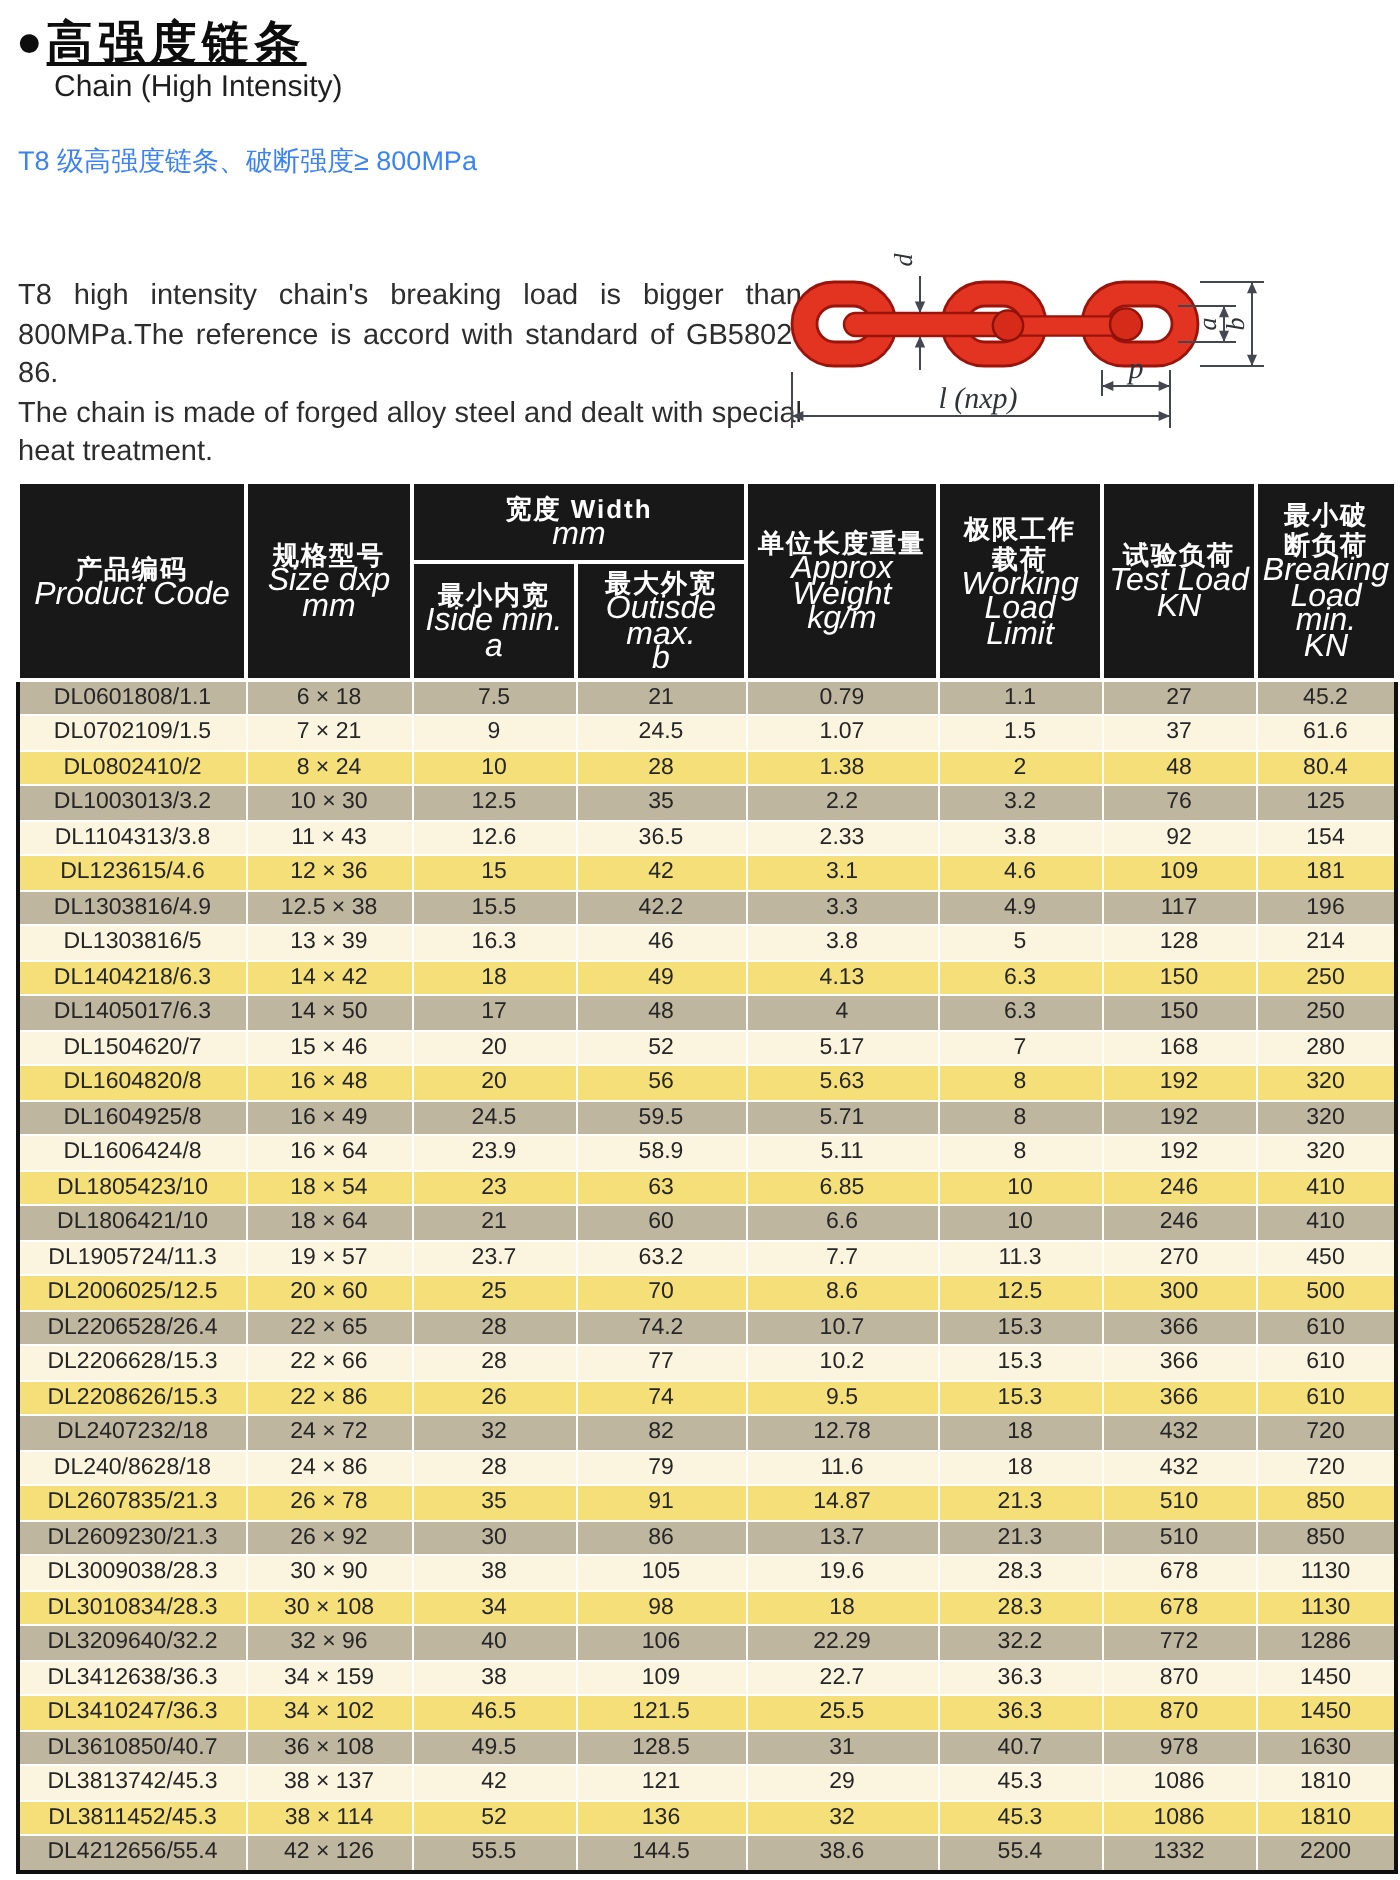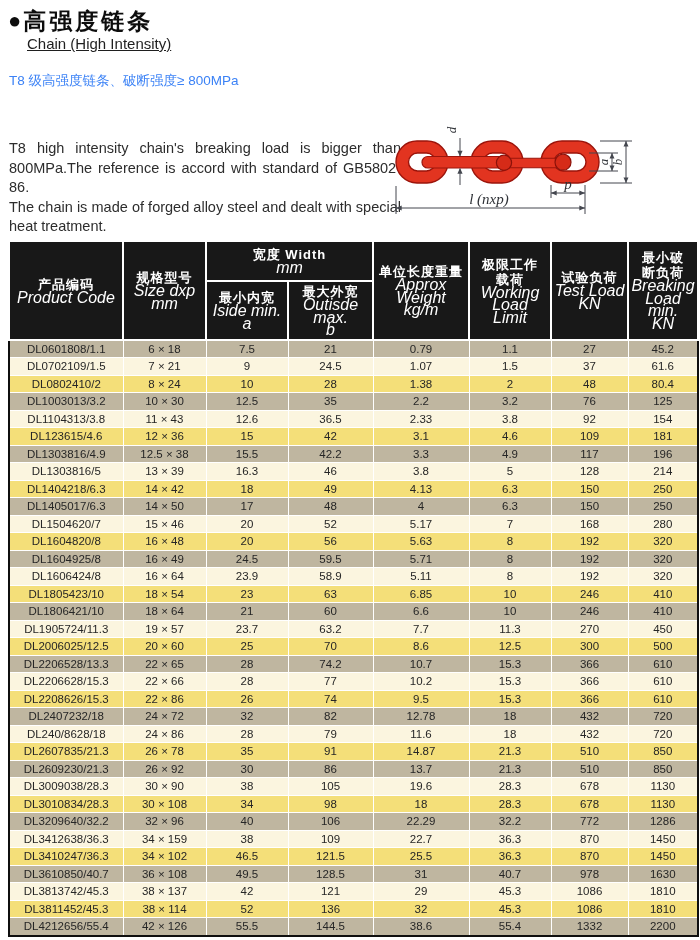--- a/index.html
+++ b/index.html
@@ -3,22 +3,22 @@
 <meta charset="utf-8">
 <style>
   html,body{margin:0;padding:0;}
   body{
     width:700px;height:940px;position:relative;background:#ffffff;
     font-family:"Liberation Sans",sans-serif;color:#1c1c1c;overflow:hidden;
   }
   
   .title-row{position:absolute;left:8px;top:6px;display:flex;align-items:center;}
   .title-bullet{font-size:22px;line-height:30px;color:#0d0d0d;margin-right:2px;}
-  .title-zh{font-size:23px;font-weight:bold;letter-spacing:3px;color:#0d0d0d;line-height:30px;}
-  .subtitle{position:absolute;left:27px;top:35px;font-size:15px;color:#1f1f1f;text-decoration:underline;}
+  .title-zh{font-size:23px;font-weight:bold;letter-spacing:3px;color:#0d0d0d;line-height:30px;text-decoration:underline;}
+  .subtitle{position:absolute;left:27px;top:35px;font-size:15px;color:#1f1f1f;}
   
   .zh-intro{position:absolute;left:9px;top:70px;font-size:13.5px;line-height:22px;color:#3b82f6;}
   .en-intro{position:absolute;left:9px;top:139px;width:392px;font-size:14.5px;line-height:19.5px;
             text-align:justify;color:#2d2d2d;}
   .en-intro p{margin:0;}
   
   .diagram{position:absolute;left:386px;top:116px;width:312px;height:106px;}
   .dim-label{font-family:"Liberation Serif",serif;font-style:italic;fill:#2f3237;}
   
   .spec-table-wrap{position:absolute;left:8px;top:240px;}
@@ -353,21 +353,21 @@
           <td>DL2006025/12.5</td>
           <td>20 × 60</td>
           <td>25</td>
           <td>70</td>
           <td>8.6</td>
           <td>12.5</td>
           <td>300</td>
           <td>500</td>
         </tr>
         <tr class="tone-0">
-          <td>DL2206528/13.3</td>
+          <td>DL2206528/26.4</td>
           <td>22 × 65</td>
           <td>28</td>
           <td>74.2</td>
           <td>10.7</td>
           <td>15.3</td>
           <td>366</td>
           <td>610</td>
         </tr>
         <tr class="tone-1">
           <td>DL2206628/15.3</td>

